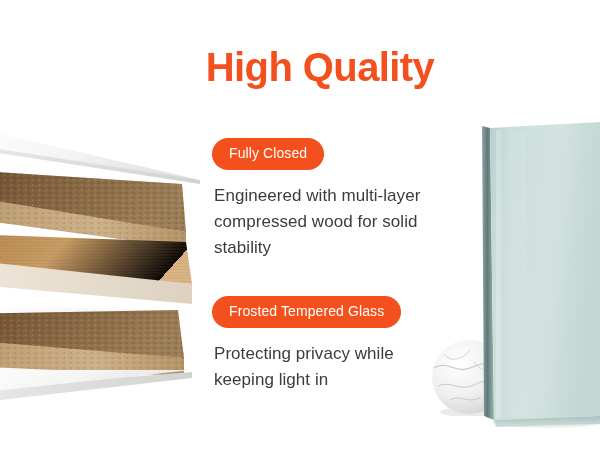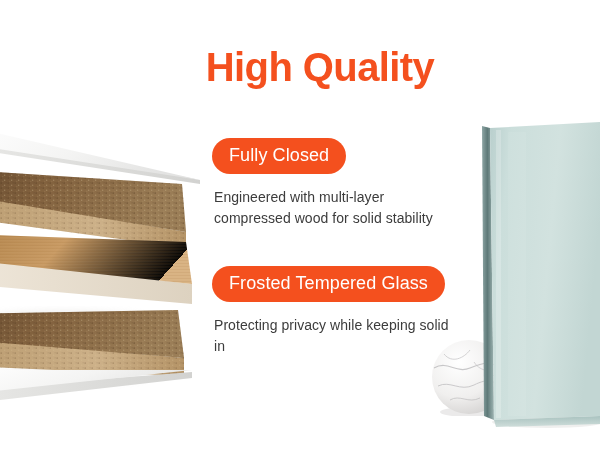--- a/index.html
+++ b/index.html
@@ -66,30 +66,30 @@
     position: absolute;
     left: 212px; top: 138px;
     width: 330px;
     z-index: 35;
   }
   .feature-block { position: relative; }
   .badge {
     display: inline-block;
     background: #f4501e;
     color: #ffffff;
-    font-size: 18px;
+    font-size: 14px;
     line-height: 1;
     padding: 8px 17px 10px 17px;
     border-radius: 18px;
     white-space: nowrap;
     letter-spacing: 0.1px;
   }
   .body-text {
     margin: 13px 0 0 2px;
-    font-size: 14px;
+    font-size: 17px;
     line-height: 1.52;
     color: #3c3c3c;
     letter-spacing: 0.05px;
     max-width: 222px;
   }
   .body-text.wide { max-width: 236px; }
   #feature-2 { margin-top: 36px; }
   #feature-2 .badge { position: relative; z-index: 2; }
 </style>
 </head>
@@ -246,17 +246,17 @@
 
   <div id="content-column">
 
     <div class="feature-block" id="feature-1">
       <span class="badge">Fully Closed</span>
       <p class="body-text">Engineered with multi-layer compressed wood for solid stability</p>
     </div>
 
     <div class="feature-block" id="feature-2">
       <span class="badge">Frosted Tempered Glass</span>
-      <p class="body-text wide">Protecting privacy while keeping solid in</p>
+      <p class="body-text wide">Protecting privacy while keeping light in</p>
     </div>
 
   </div>
 </div>
 
 </body></html>

